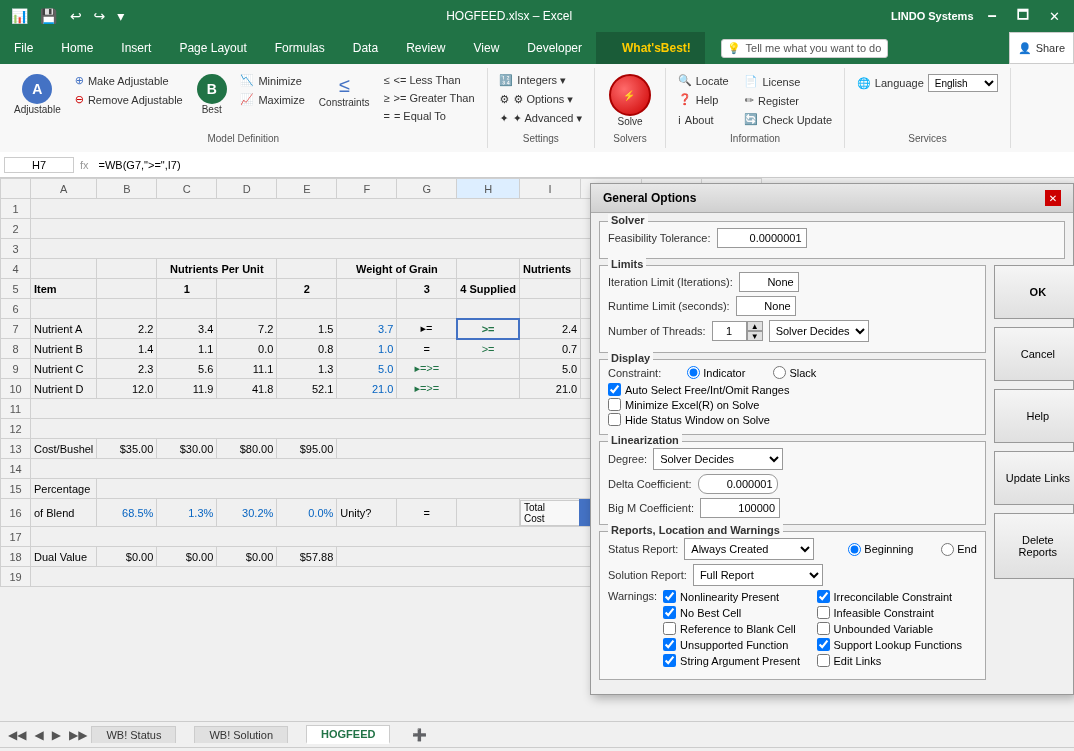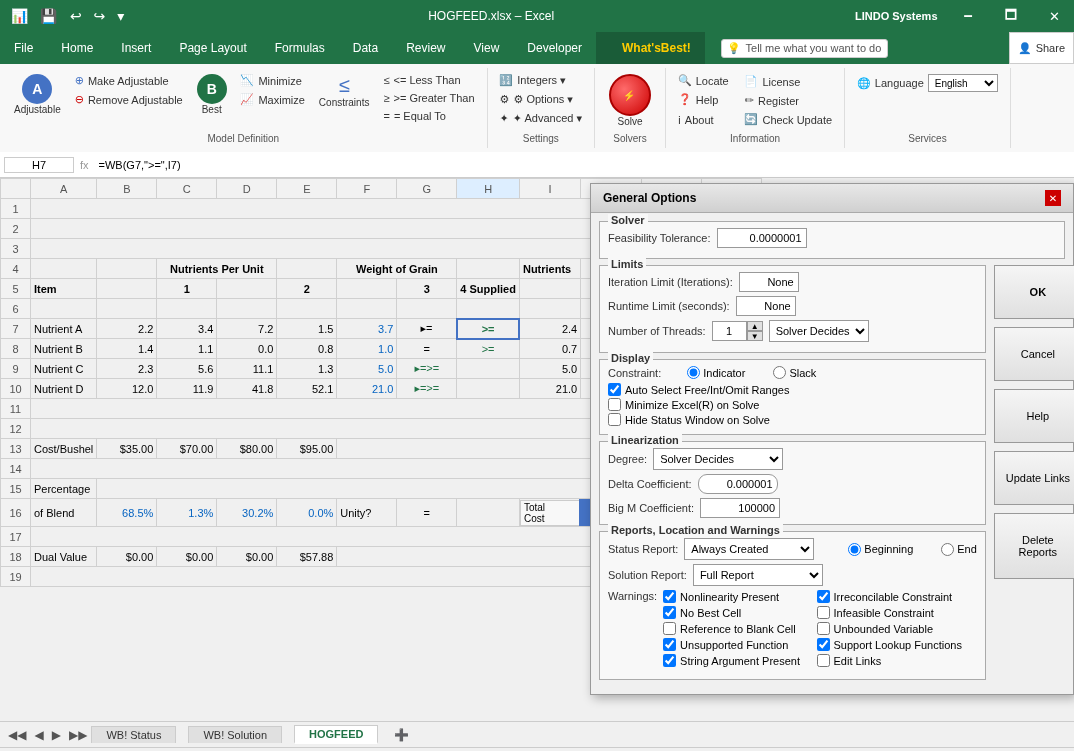--- a/index.html
+++ b/index.html
@@ -10,21 +10,21 @@
       background: #217346;
       color: white;
       height: 32px;
       display: flex;
       align-items: center;
       justify-content: space-between;
       padding: 0 8px;
     }
     .title-bar-left { display: flex; align-items: center; gap: 6px; }
     .title-bar-center { font-size: 12px; font-weight: normal; }
-    .title-bar-right { display: flex; align-items: center; gap: 20px; }
+    .title-bar-right { display: flex; align-items: center; gap: 8px; }
     .title-btn { background: transparent; border: none; color: white; cursor: pointer; padding: 2px 6px; font-size: 13px; }
 
     
     .qa-icon { color: white; font-size: 14px; cursor: pointer; padding: 2px 3px; }
     .ribbon-tabs {
       background: #217346;
       display: flex;
       height: 32px;
     }
     .ribbon-tab {
@@ -215,21 +215,21 @@
       gap: 0;
     }
     .sheet-tab {
       padding: 2px 14px;
       border: 1px solid #ccc;
       border-bottom: none;
       background: #e0e0e0;
       cursor: pointer;
       font-size: 11px;
       color: #333;
-      margin-right: 12px;
+      margin-right: 18px;
     }
     .sheet-tab.active {
       background: white;
       color: #333;
       font-weight: bold;
       border-bottom: 2px solid white;
     }
     .sheet-tab.hogfeed { color: #217346; font-weight: bold; background: white; }
     .sheet-nav { background: none; border: none; cursor: pointer; color: #555; font-size: 12px; padding: 2px 4px; }
 
@@ -750,21 +750,21 @@
           <td colspan="12"></td>
         </tr>
         <tr>
           <td class="row-header">12</td>
           <td colspan="12"></td>
         </tr>
         <tr>
           <td class="row-header">13</td>
           <td>Cost/Bushel</td>
           <td class="align-right">$35.00</td>
-          <td class="align-right">$70.00</td>
+          <td class="align-right">$30.00</td>
           <td class="align-right">$80.00</td>
           <td class="align-right">$95.00</td>
           <td colspan="7"></td>
         </tr>
         <tr>
           <td class="row-header">14</td>
           <td colspan="12"></td>
         </tr>
         <tr>
           <td class="row-header">15</td>

